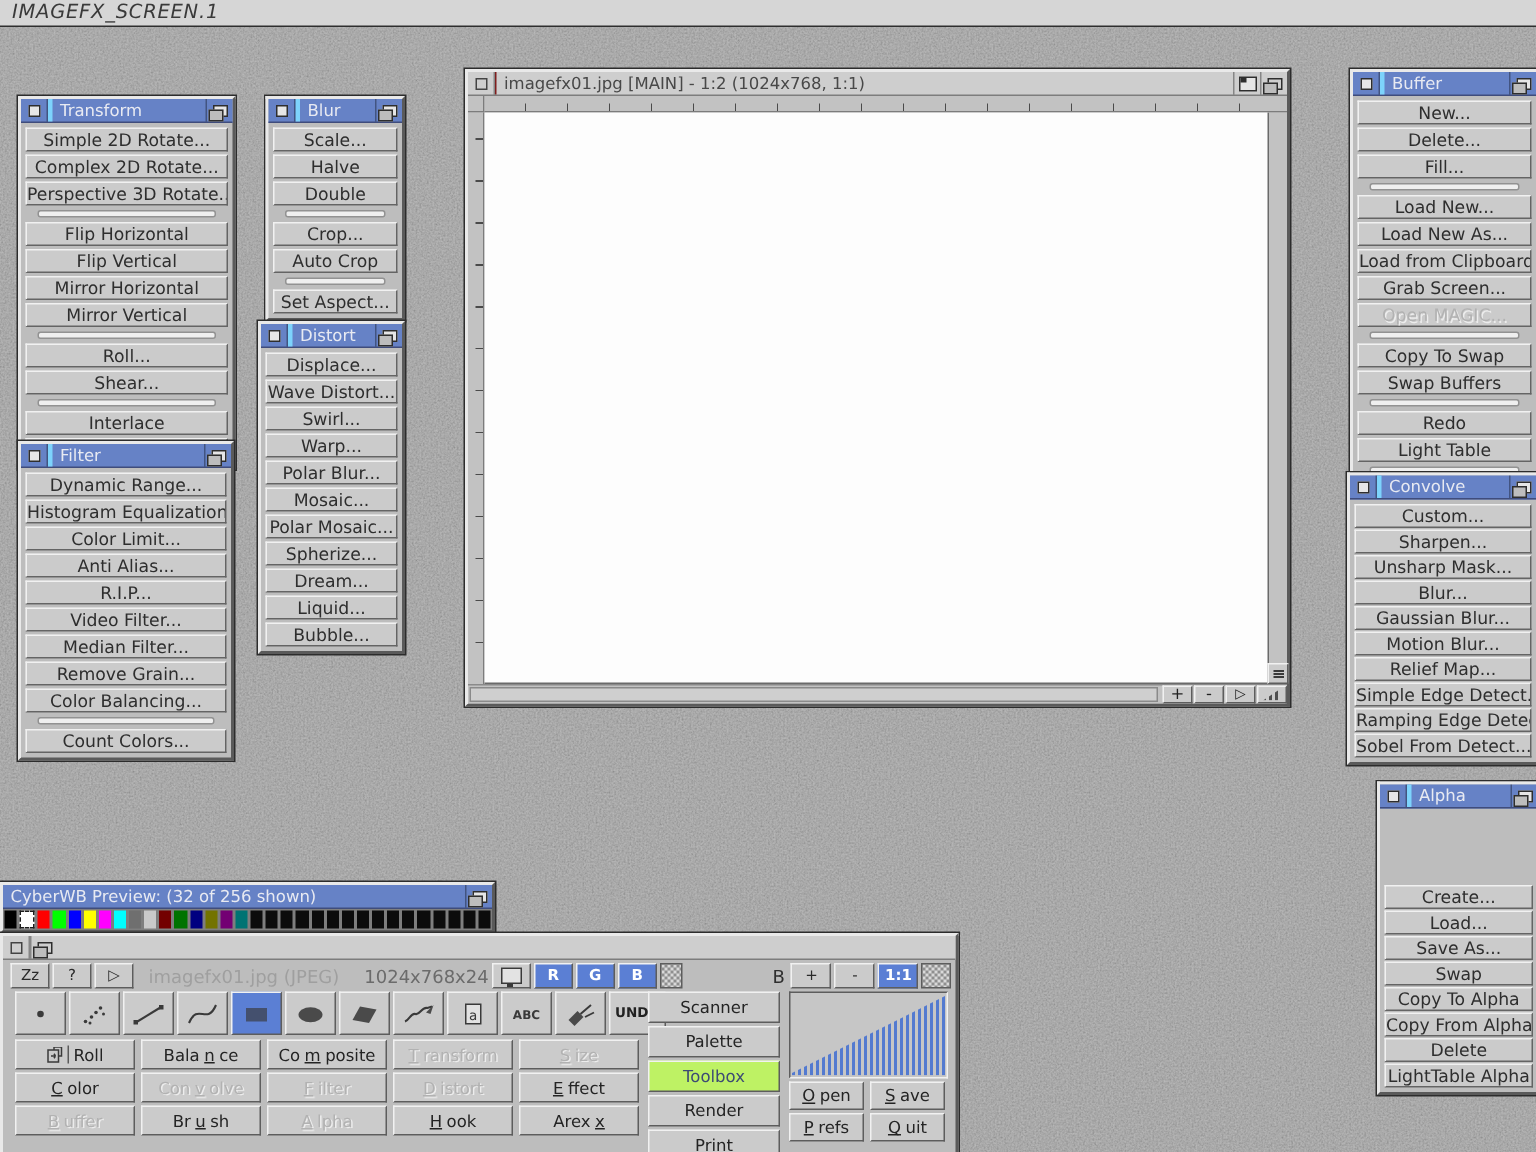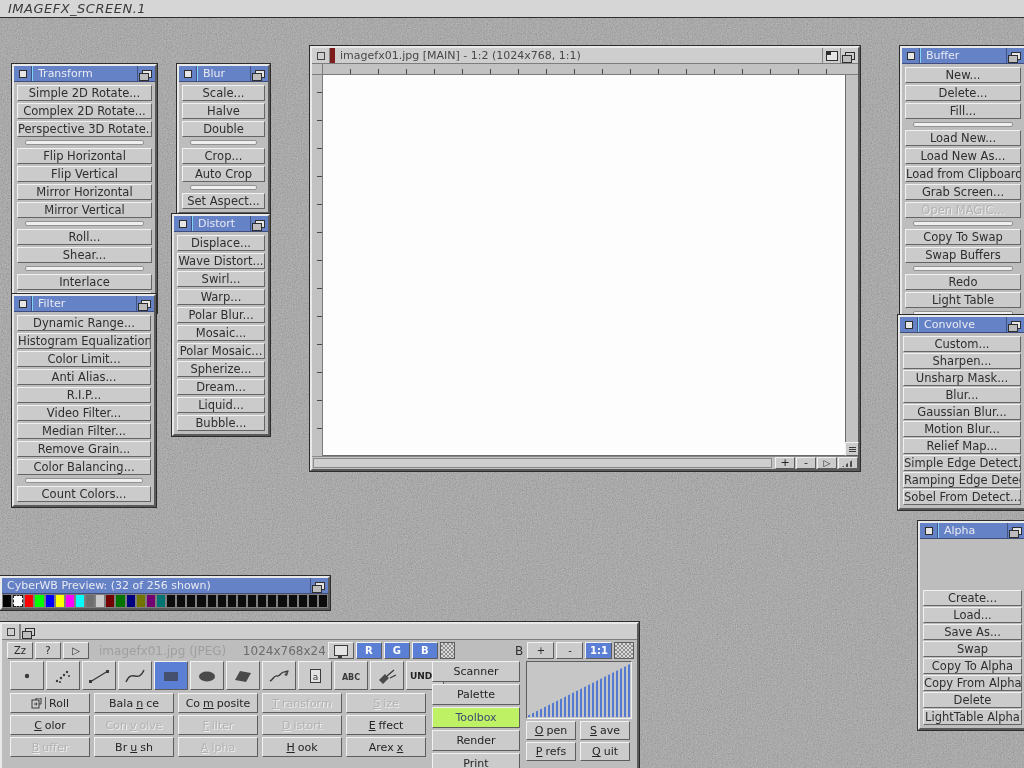--- a/index.html
+++ b/index.html
@@ -10,23 +10,23 @@
   
   .screenbar{position:absolute;left:0;top:0;width:1024px;height:17px;background:#d6d6d6;
     border-bottom:1px solid #2e2e2e;z-index:50;display:flex;align-items:center;font-style:italic;}
   .screenbar .stitle{color:#3a3a3a;font-size:13px;padding-left:8px;letter-spacing:.5px;}
 
   
   .window{position:absolute;background:#bdbdbd;border:2px solid;
     border-color:#e9e9e9 #5a5a5a #5a5a5a #e9e9e9;box-shadow:0 0 0 1px #2c2c2c;z-index:5;}
   .tb{display:flex;align-items:stretch;height:15px;background:#6682c6;border-bottom:1px solid #3f4c7c;}
   .tb .t{flex:1;color:#e8eaf2;font-size:11px;line-height:15px;padding:0 5px;white-space:nowrap;
-    overflow:hidden;border-left:1px solid #7dd3fc;}
+    overflow:hidden;border-left:3px solid #7dd3fc;}
   .tb.gray{background:#cecece;border-bottom:1px solid #7d7d7d;}
-  .tb.gray .t{color:#484848;border-left:5px solid #7f1d1d;}
+  .tb.gray .t{color:#484848;border-left:1px solid #7f1d1d;}
   .gad{width:17px;display:flex;align-items:center;justify-content:center;position:relative;}
   .gad.close{border-right:1px solid rgba(0,0,0,.35);}
   .gad.close i{display:block;width:6px;height:6px;border:1px solid #2e2e2e;background:#e6e6e6;}
   .gad.depth{border-left:1px solid rgba(0,0,0,.35);}
   .gad.depth i{display:block;width:8px;height:6px;border:1px solid #2e2e2e;background:#e6e6e6;position:relative;}
   .gad.depth i:after{content:"";position:absolute;left:-4px;top:2px;width:8px;height:6px;
     border:1px solid #2e2e2e;background:#bdbdbd;}
   .gad.zoomg{border-left:1px solid rgba(0,0,0,.35);}
   .gad.zoomg i{display:block;width:10px;height:8px;border:1px solid #2e2e2e;background:#e6e6e6;position:relative;}
   .gad.zoomg i:after{content:"";position:absolute;left:0;top:0;width:4px;height:3px;background:#2e2e2e;}
@@ -56,21 +56,21 @@
     border-color:#f1f1f1 #5d5d5d #5d5d5d #f1f1f1;display:flex;align-items:center;justify-content:center;}
   .lines-ic{width:7px;height:6px;background:repeating-linear-gradient(0deg,#3a3a3a 0 1px,transparent 1px 2px);}
   .bbar{grid-column:1 / span 3;display:flex;align-items:stretch;background:#c2c2c2;border-top:1px solid #8a8a8a;gap:1px;}
   .btrack{flex:1;background:#cfcfcf;border:1px solid #8a8a8a;margin:1px 2px 1px 1px;}
   .zbtn{width:18px;background:#cbcbcb;border:1px solid;border-color:#f1f1f1 #5d5d5d #5d5d5d #f1f1f1;
     font-size:11px;line-height:10px;text-align:center;color:#222;display:flex;align-items:center;justify-content:center;}
   .ramp-ic{width:12px;height:8px;background:repeating-linear-gradient(90deg,#4f4f4f 0 2px,transparent 2px 4px);
     clip-path:polygon(0 100%,100% 0,100% 100%);}
 
   
-  #cyberwb{left:0px;top:576px;width:326px;height:30px;}
+  #cyberwb{left:0px;top:588px;width:326px;height:30px;}
   .palette{display:flex;gap:2px;background:#7e7e7e;padding:1px;height:12px;}
   .sw{flex:1;}
   .sw.dashed{border:1px dashed #1c1c1c;background:#fff !important;}
 
   
   #ifxwin{left:0px;top:622px;width:635px;height:146px;}
   .ifx-body{position:relative;height:calc(100% - 16px);}
   .srow{position:absolute;left:5px;top:2px;right:3px;height:17px;display:flex;align-items:center;gap:2px;}
   .sbtn{height:15px;min-width:20px;background:#cbcbcb;border:1px solid;
     border-color:#f1f1f1 #5d5d5d #5d5d5d #f1f1f1;font-size:10px;line-height:14px;text-align:center;

